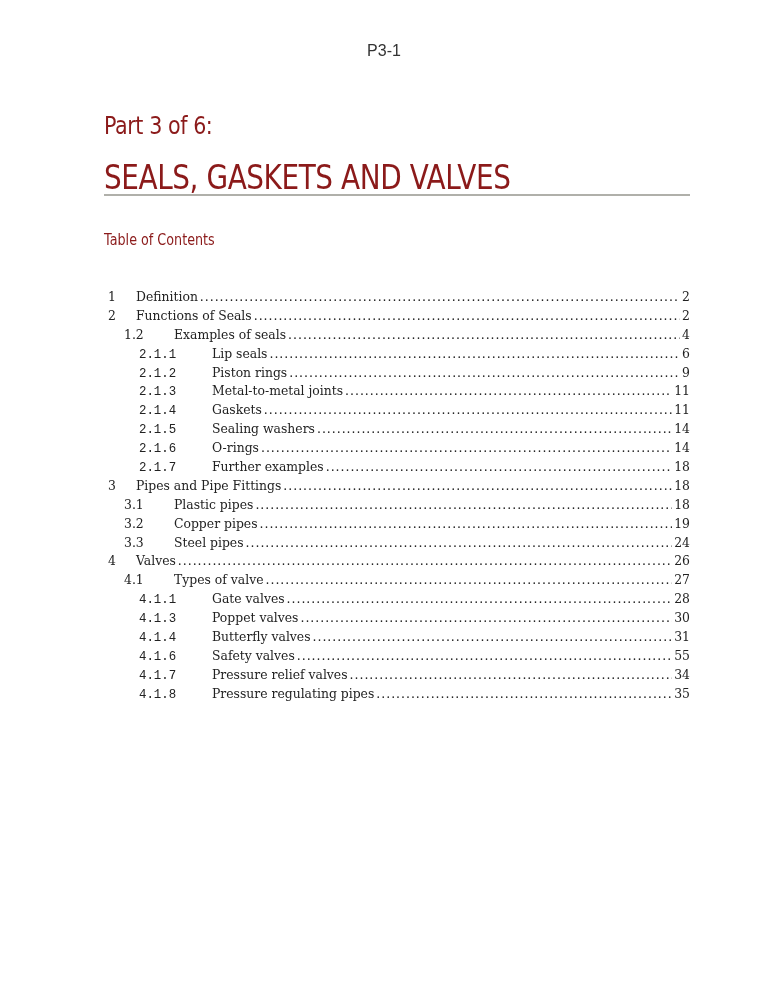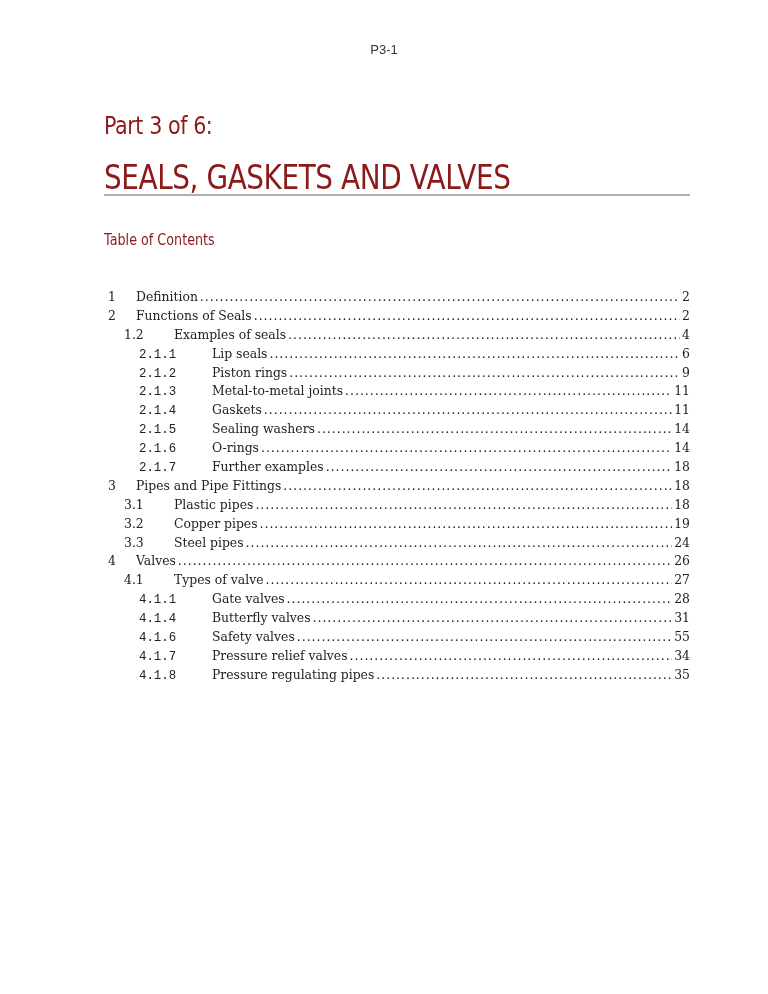--- a/index.html
+++ b/index.html
@@ -1,19 +1,19 @@
 <!DOCTYPE html>
 <html><head>
   <meta charset="utf-8">
   <style>
     html, body { margin: 0; padding: 0; background: #ffffff; }
     body { width: 768px; height: 994px; position: relative; overflow: hidden; }
     .page-header {
       position: absolute; top: 42px; left: 0; width: 768px; text-align: center;
-      font-family: "Liberation Sans", sans-serif; font-size: 13px; color: #333333;
+      font-family: "Liberation Sans", sans-serif; font-size: 16px; color: #333333;
     }
     .part-line {
       position: absolute; left: 104px; top: 112px;
       font-family: "DejaVu Sans", sans-serif; font-size: 24px; color: #8b1a1a;
       letter-spacing: -0.5px; transform: scaleX(0.86); transform-origin: left top;
       white-space: nowrap;
     }
     .main-title {
       position: absolute; left: 104px; top: 157px;
       font-family: "DejaVu Sans", sans-serif; font-size: 34px; color: #8b1a1a;
@@ -159,20 +159,26 @@
       <span class="toc-dots"></span>
       <span class="toc-page">27</span>
     </div>
   <div class="toc-row lvl3">
       <span class="toc-num">4.1.1</span>
       <span class="toc-title">Gate valves</span>
       <span class="toc-dots"></span>
       <span class="toc-page">28</span>
     </div>
   <div class="toc-row lvl3">
+      <span class="toc-num">4.1.3</span>
+      <span class="toc-title">Poppet valves</span>
+      <span class="toc-dots"></span>
+      <span class="toc-page">30</span>
+    </div>
+  <div class="toc-row lvl3">
       <span class="toc-num">4.1.4</span>
       <span class="toc-title">Butterfly valves</span>
       <span class="toc-dots"></span>
       <span class="toc-page">31</span>
     </div>
   <div class="toc-row lvl3">
       <span class="toc-num">4.1.6</span>
       <span class="toc-title">Safety valves</span>
       <span class="toc-dots"></span>
       <span class="toc-page">55</span>

